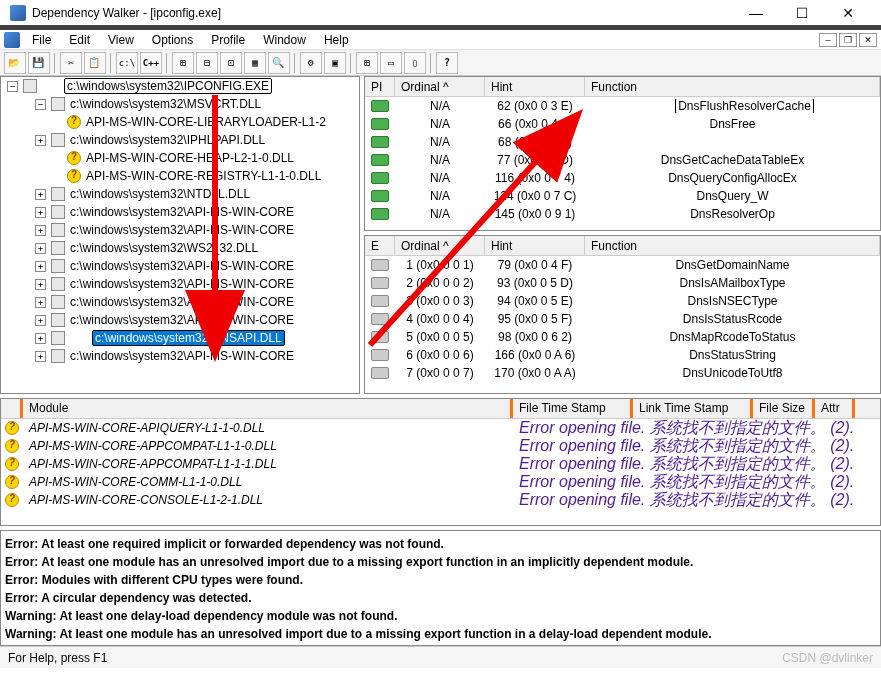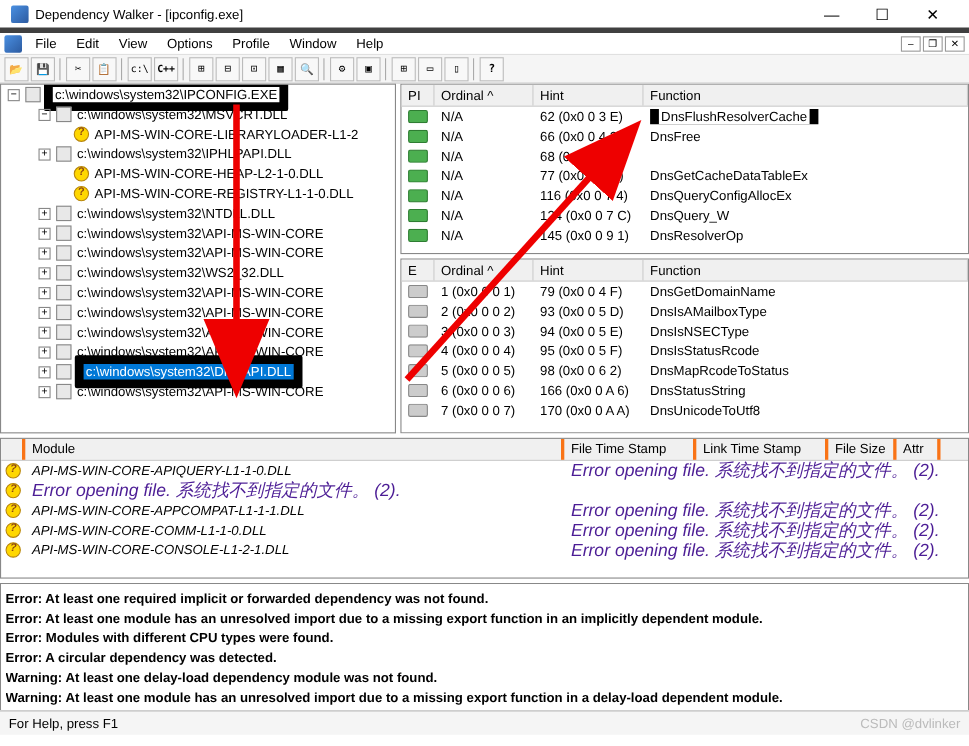--- a/index.html
+++ b/index.html
@@ -23,27 +23,27 @@
 .tree-row { display:flex; align-items:center; height:18px; padding-left:2px; white-space:nowrap; }
 .tree-indent { display:inline-block; }
 .tree-exp { width:11px; height:11px; border:1px solid #888; display:inline-flex; align-items:center; justify-content:center; font-size:9px; line-height:1; margin-right:2px; font-family:monospace; cursor:pointer; }
 .tree-noexp { width:13px; display:inline-block; }
 .tree-icon { width:14px; height:14px; margin:0 3px; display:inline-flex; }
 .icon-mod { background:#e8e8e8; border:1px solid #888; }
 .icon-q { background:#ffd700; border:1px solid #b8860b; border-radius:50%; position:relative; }
 .icon-q::after { content:"?"; position:absolute; left:3px; top:-1px; font-size:10px; font-weight:bold; color:#8b4513; }
 .tree-label { font-size:12px; }
 .tree-sel { background:#0078d7; color:#fff; }
-.redbox { border:8px solid #000000; border-radius:2px; }
+.redbox { border:1px solid #000000; border-radius:2px;margin-left:24px; }
 .grid { flex:1; border:1px solid #888; overflow:auto; background:#fff; margin-left:4px; margin-bottom:4px; position:relative;}
 .grid:last-child{margin-bottom:0;}
 .grid-header { display:flex; position:sticky; top:0; background:#f0f0f0; border-bottom:1px solid #ccc; height:20px; }
 .gh { border-right:1px solid #ccc; padding:2px 6px; font-size:12px; display:flex; align-items:center; }
 .gh-pi{width:30px;} .gh-ord{width:90px;} .gh-hint{width:100px;} .gh-fn{flex:1;}
-.grid-row { display:flex; height:18px; align-items:center; }
+.grid-row { display:flex; height:18px; align-items:center;text-align:center; }
 .gc { padding:0 6px; font-size:12px; white-space:nowrap; overflow:hidden; }
 .gc-pi{width:30px;display:flex;align-items:center;justify-content:center;} .gc-ord{width:90px;} .gc-hint{width:100px;} .gc-fn{flex:1;}
 .pi-badge{width:18px;height:12px;border-radius:2px;display:inline-block;}
 .pi-green{background:#4caf50;border:1px solid #2e7d32;}
 .pi-gray{background:#ccc;border:1px solid #888;}
 .module-pane { height:128px; border-top:4px solid #ddd; overflow:auto; border:1px solid #888; margin-top:4px; }
 .mod-header { display:flex; background:#f0f0f0; border-bottom:1px solid #ccc; height:20px; position:sticky; top:0; }
 .mh{border-right:3px solid #f97316;padding:2px 6px;font-size:12px;}
 .mh-i{width:22px;} .mh-mod{width:490px;} .mh-ft{width:120px;} .mh-lt{width:120px;} .mh-fs{width:62px;} .mh-at{width:40px;}
 .mod-row{display:flex;height:18px;align-items:center;font-style:italic;}
@@ -354,20 +354,21 @@
   <div class="mr-i">
         <span class="tree-icon icon-q"></span>
       </div>
   <div class="mr-mod">API-MS-WIN-CORE-APIQUERY-L1-1-0.DLL</div>
   <div class="mr-ft err-text">Error opening file. 系统找不到指定的文件。 (2).</div>
     </div>
     <div class="mod-row">
   <div class="mr-i">
         <span class="tree-icon icon-q"></span>
       </div>
+  <div class="mr-mod">API-MS-WIN-CORE-APPCOMPAT-L1-1-0.DLL</div>
   <div class="mr-ft err-text">Error opening file. 系统找不到指定的文件。 (2).</div>
     </div>
     <div class="mod-row">
   <div class="mr-i">
         <span class="tree-icon icon-q"></span>
       </div>
   <div class="mr-mod">API-MS-WIN-CORE-APPCOMPAT-L1-1-1.DLL</div>
   <div class="mr-ft err-text">Error opening file. 系统找不到指定的文件。 (2).</div>
     </div>
     <div class="mod-row">

